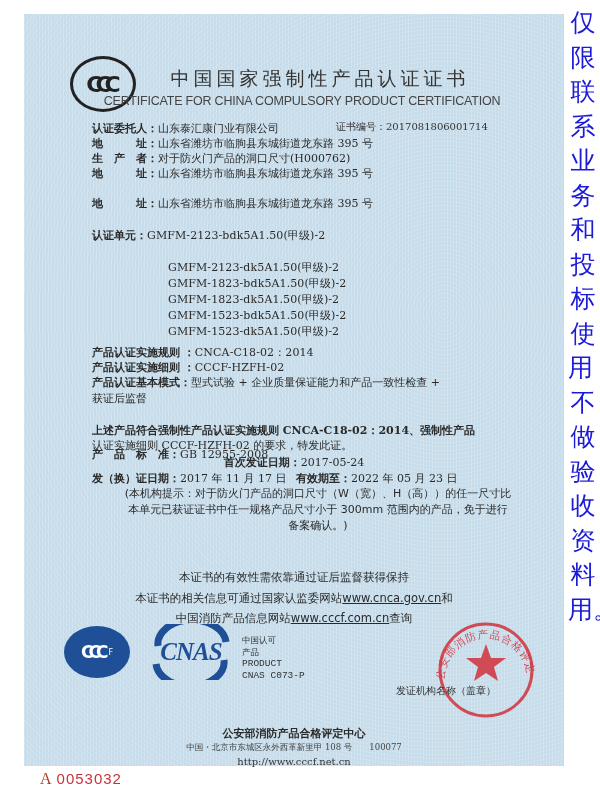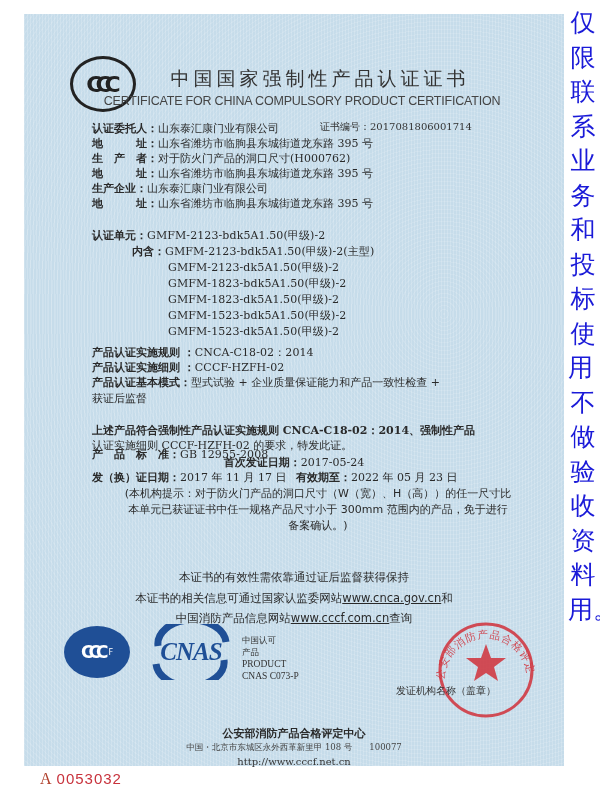--- a/index.html
+++ b/index.html
@@ -18,40 +18,40 @@
     }
     .abs { position: absolute; white-space: nowrap; }
     .ccc-logo {
       position: absolute; left: 46px; top: 42px; width: 60px; height: 50px;
       border: 3px solid #222; border-radius: 50%;
       display: flex; align-items: center; justify-content: center;
     }
     .ccc-logo span { font-family: "DejaVu Sans", sans-serif; font-weight: bold; font-size: 22px; letter-spacing: -7px; color: #222; margin-left: -6px; }
     .title-cn { left: 0; width: 540px; text-align: center; top: 52px; font-family: Liberation Sans, sans-serif; font-size: 19px; letter-spacing: 4px; color: #333; padding-left: 52px; box-sizing: border-box; }
     .title-en { left: 0; width: 540px; text-align: center; top: 80px; font-family: "Liberation Sans", sans-serif; font-size: 12.5px; color: #444; padding-left: 16px; box-sizing: border-box; letter-spacing: -0.2px; }
-    .cert-no { left: 296px; top: 106px; font-size: 10px; color: #333; }
+    .cert-no { left: 312px; top: 106px; font-size: 10px; color: #333; }
     .row { position: absolute; left: 68px; font-size: 11px; line-height: 14px; white-space: nowrap; color: #2a2a2a; }
     .lbl { font-weight: bold; display: inline-block; }
     .val { display: inline-block; }
     .mono { font-family: "DejaVu Serif", serif; letter-spacing: 0.1px; }
     .center-line { position: absolute; left: 0; width: 540px; text-align: center; font-size: 11px; white-space: nowrap; }
     .notice { position: absolute; left: 64px; width: 460px; font-family: "DejaVu Sans", sans-serif; font-size: 11px; line-height: 16px; text-align: center; color: #2a2a2a; }
     .validity { position: absolute; left: 0; width: 540px; text-align: center; font-family: "DejaVu Sans", sans-serif; font-size: 11.5px; color: #2a2a2a; white-space: nowrap; }
     .validity a { color: #2a2a2a; text-decoration: underline; }
     .cccf-logo {
       position: absolute; left: 40px; top: 612px; width: 66px; height: 52px;
       background: #1f4f96; border-radius: 50%;
       display: flex; align-items: center; justify-content: center;
     }
     .cccf-logo span { color: #fff; font-family: "DejaVu Sans", sans-serif; font-weight: bold; font-size: 17px; letter-spacing: -5px; }
     .cccf-logo sup { color: #fff; font-family: "DejaVu Sans", sans-serif; font-size: 8px; margin-left: 5px; }
     .cnas-logo { position: absolute; left: 124px; top: 610px; width: 86px; height: 56px; }
     .cnas-text { position: absolute; left: 0; top: 14px; width: 86px; text-align: center; font-family: "Liberation Serif", serif; font-style: italic; font-weight: bold; font-size: 25px; color: #1f4f96; letter-spacing: -1px; }
     .cnas-info { position: absolute; left: 218px; top: 620px; font-size: 8.5px; line-height: 12px; color: #333; }
-    .cnas-info .en { font-family: Liberation Serif, serif; font-size: 9.5px; }
+    .cnas-info .en { font-family: Liberation Mono, monospace; font-size: 9.5px; }
     .stamp { position: absolute; left: 400px; top: 604px; width: 120px; height: 100px; }
     .issuer-label { position: absolute; left: 372px; top: 670px; font-size: 10px; color: #333; }
     .org-name { top: 712px; font-weight: bold; font-size: 11px; }
     .org-addr { top: 728px; font-size: 8.5px; color: #444; }
     .org-url { top: 742px; font-size: 10px; color: #333; }
     .serial { position: absolute; left: 40px; top: 770px; font-family: "Liberation Sans", sans-serif; font-size: 15px; color: #c8323c; letter-spacing: 1px; }
     .serial .prefix { font-family: "Liberation Serif", serif; font-size: 16px; color: #b0402c; margin-right: 4px; }
     .watermark {
       position: absolute; left: 568px; top: 6px; width: 30px;
       font-family: "DejaVu Sans", sans-serif; font-size: 25px; line-height: 34.5px;
@@ -79,31 +79,25 @@
   </div>
   <div class="row" style="top:123px;">
     <span class="lbl">地　　　址：</span><span class="val">山东省潍坊市临朐县东城街道龙东路 395 号</span>
   </div>
   <div class="row" style="top:138px;">
     <span class="lbl">生　产　者：</span><span class="val">对于防火门产品的洞口尺寸(H000762)</span>
   </div>
   <div class="row" style="top:153px;">
     <span class="lbl">地　　　址：</span><span class="val">山东省潍坊市临朐县东城街道龙东路 395 号</span>
   </div>
-  <div class="row" style="top:168px;">
-    <span class="lbl">生产企业：</span><span class="val">山东泰汇康门业有限公司</span>
-  </div>
   <div class="row" style="top:183px;">
     <span class="lbl">地　　　址：</span><span class="val">山东省潍坊市临朐县东城街道龙东路 395 号</span>
   </div>
   <div class="row" style="top:215px;">
     <span class="lbl">认证单元：</span><span class="val mono">GMFM-2123-bdk5A1.50(甲级)-2</span>
-  </div>
-  <div class="row" style="top:231px; left:108px;">
-    <span class="lbl">内含：</span><span class="val mono">GMFM-2123-bdk5A1.50(甲级)-2(主型)</span>
   </div>
   <div class="row mono" style="top:247px; left:144px;">GMFM-2123-dk5A1.50(甲级)-2</div>
   <div class="row mono" style="top:263px; left:144px;">GMFM-1823-bdk5A1.50(甲级)-2</div>
   <div class="row mono" style="top:279px; left:144px;">GMFM-1823-dk5A1.50(甲级)-2</div>
   <div class="row mono" style="top:295px; left:144px;">GMFM-1523-bdk5A1.50(甲级)-2</div>
   <div class="row mono" style="top:311px; left:144px;">GMFM-1523-dk5A1.50(甲级)-2</div>
 
   <div class="row" style="top:332px;">
     <span class="lbl">产品认证实施规则 ：</span><span class="val mono">CNCA-C18-02：2014</span>
   </div>
@@ -119,21 +113,21 @@
   </div>
 
   <div class="row" style="top:410px; font-weight:bold;">上述产品符合强制性产品认证实施规则 CNCA-C18-02：2014、强制性产品</div>
   <div class="row" style="top:425px; font-weight:normal;">认证实施细则 CCCF-HZFH-02 的要求，特发此证。</div>
 
   <div class="center-line" style="top:441px;">
     <span style="font-weight:bold;">首次发证日期：</span><span>2017-05-24</span>
   </div>
 
   <div class="row" style="top:457px;">
-    <span style="font-weight:bold;">发（换）证日期：</span><span>2017 年 11 月 17 日</span>
+    <span style="font-weight:bold;font-family:Liberation Serif, serif;">发（换）证日期：</span><span>2017 年 11 月 17 日</span>
     <span style="font-weight:bold; margin-left:6px;">有效期至：</span><span>2022 年 05 月 23 日</span>
   </div>
 
   <div class="notice" style="top:472px;">(本机构提示：对于防火门产品的洞口尺寸（W（宽）、H（高））的任一尺寸比</div>
   <div class="notice" style="top:488px;">本单元已获证证书中任一规格产品尺寸小于 300mm 范围内的产品，免于进行</div>
   <div class="notice" style="top:504px;">备案确认。)</div>
 
   <div class="validity" style="top:577px;">
     <span>本证书的相关信息可通过国家认监委网站</span><a>www.cnca.gov.cn</a><span>和</span>
   </div>

